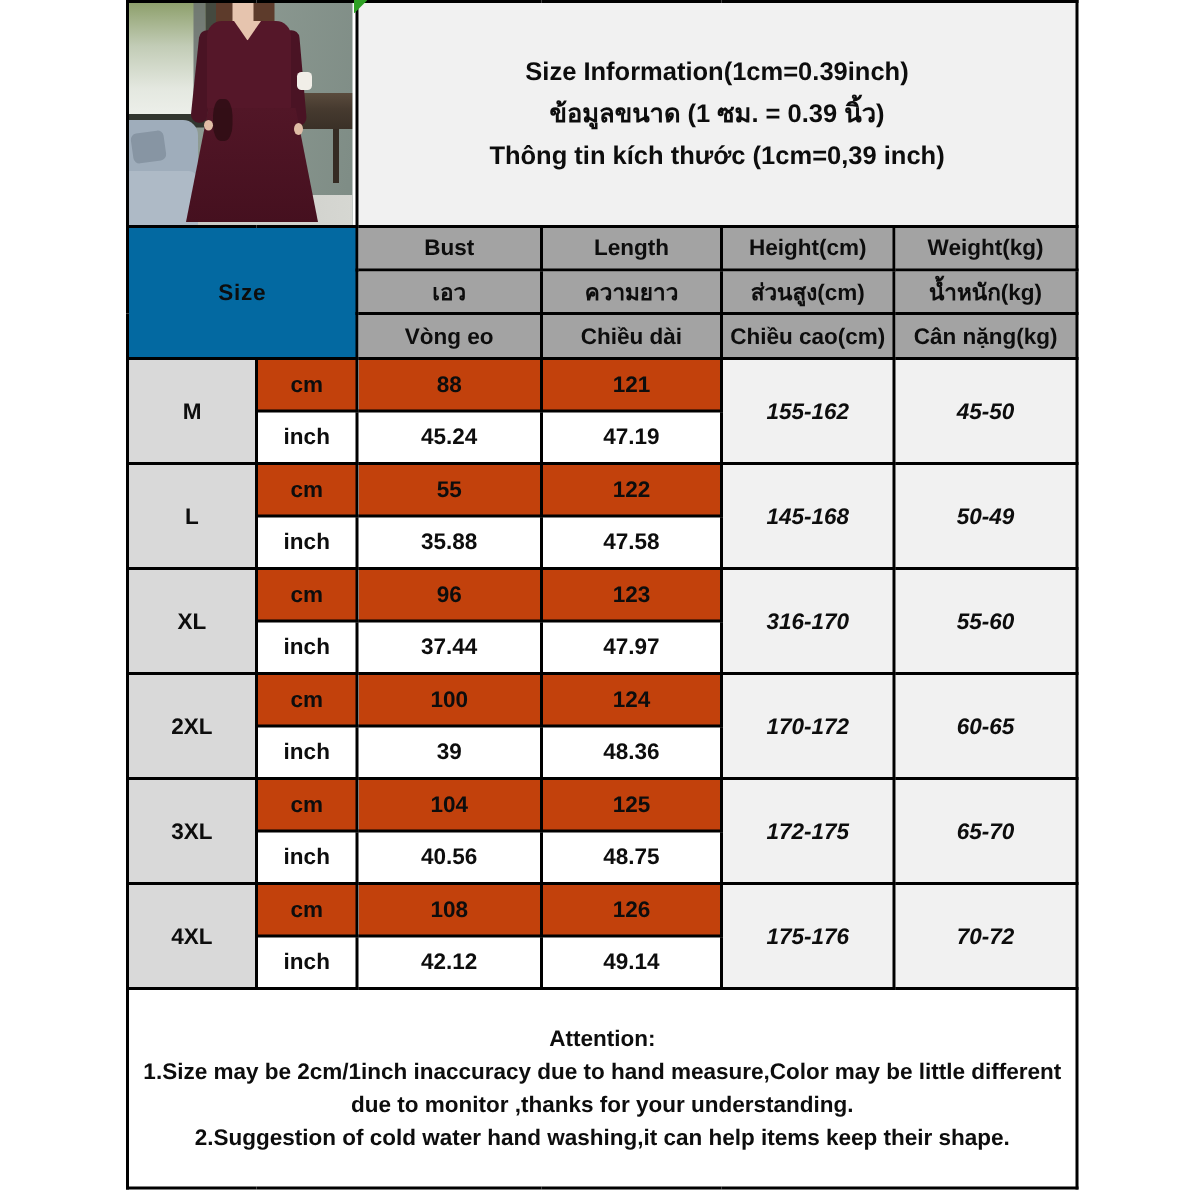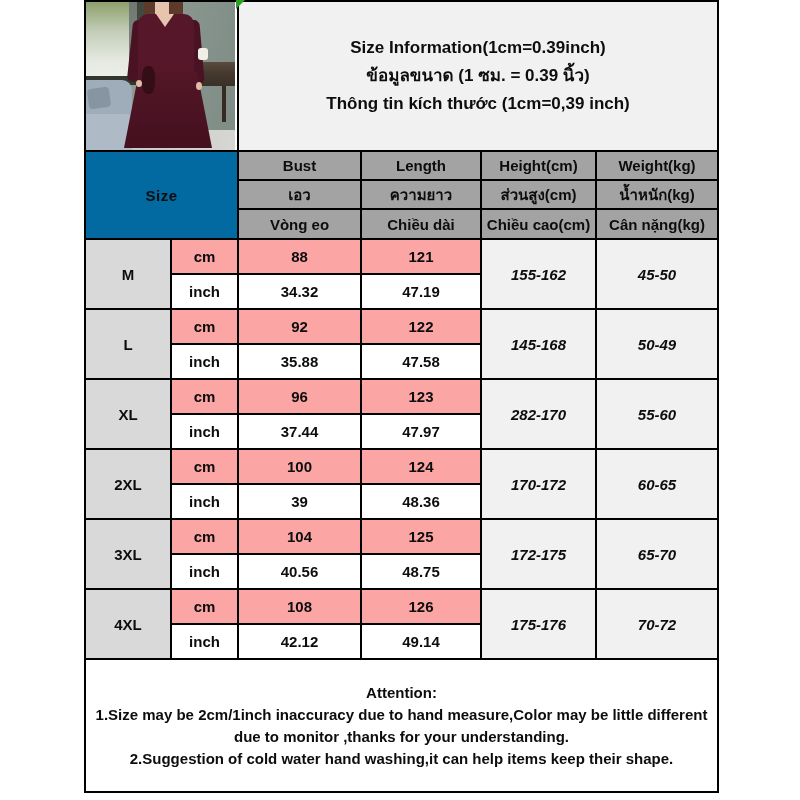--- a/index.html
+++ b/index.html
@@ -14,21 +14,21 @@
   table.size-table td{
     border:2px solid #000;text-align:center;vertical-align:middle;
     padding:0;font-weight:bold;font-size:15px;overflow:hidden;
   }
   td.photo-cell{background:#fff;padding:0;}
   td.title-cell{background:#f1f1f1;}
   .title-line{font-size:17px;line-height:28px;font-weight:bold;}
   td.hdr{background:#a3a3a3;}
   td.size-big{background:#0369a1;font-size:30px;letter-spacing:.5px;}
   td.size-label{background:#d9d9d9;font-size:16px;}
-  td.cm-row{background:#fca5a5;}
+  td.cm-row{background:#c2410c;}
   td.inch-row{background:#ffffff;}
   td.range{background:#f1f1f1;font-style:italic;}
   td.attention-cell{
     background:#fff;text-align:left;vertical-align:top;font-weight:normal;
     font-size:15.5px;line-height:22px;padding:3px 4px 0 4px;
   }
   
   .photo{position:relative;width:149px;height:148px;overflow:hidden;
     background:linear-gradient(100deg,#a7b1a6 0%,#8e9b93 35%,#7e8c85 100%);}
   .ph-window{position:absolute;left:0;top:0;width:54px;height:82px;
@@ -134,44 +134,44 @@
       <tr style="height:35px">
         <td class="size-label" rowspan="2">M</td>
         <td class="cm-row">cm</td>
         <td class="cm-row">88</td>
         <td class="cm-row">121</td>
         <td class="range" rowspan="2">155-162</td>
         <td class="range" rowspan="2">45-50</td>
       </tr>
       <tr style="height:35px">
         <td class="inch-row">inch</td>
-        <td class="inch-row">34.32</td>
+        <td class="inch-row">45.24</td>
         <td class="inch-row">47.19</td>
       </tr>
 
       <tr style="height:35px">
         <td class="size-label" rowspan="2">L</td>
         <td class="cm-row">cm</td>
-        <td class="cm-row">92</td>
+        <td class="cm-row">55</td>
         <td class="cm-row">122</td>
         <td class="range" rowspan="2">145-168</td>
         <td class="range" rowspan="2">50-49</td>
       </tr>
       <tr style="height:35px">
         <td class="inch-row">inch</td>
         <td class="inch-row">35.88</td>
         <td class="inch-row">47.58</td>
       </tr>
 
       <tr style="height:35px">
         <td class="size-label" rowspan="2">XL</td>
         <td class="cm-row">cm</td>
         <td class="cm-row">96</td>
         <td class="cm-row">123</td>
-        <td class="range" rowspan="2">282-170</td>
+        <td class="range" rowspan="2">316-170</td>
         <td class="range" rowspan="2">55-60</td>
       </tr>
       <tr style="height:35px">
         <td class="inch-row">inch</td>
         <td class="inch-row">37.44</td>
         <td class="inch-row">47.97</td>
       </tr>
 
       <tr style="height:35px">
         <td class="size-label" rowspan="2">2XL</td>

